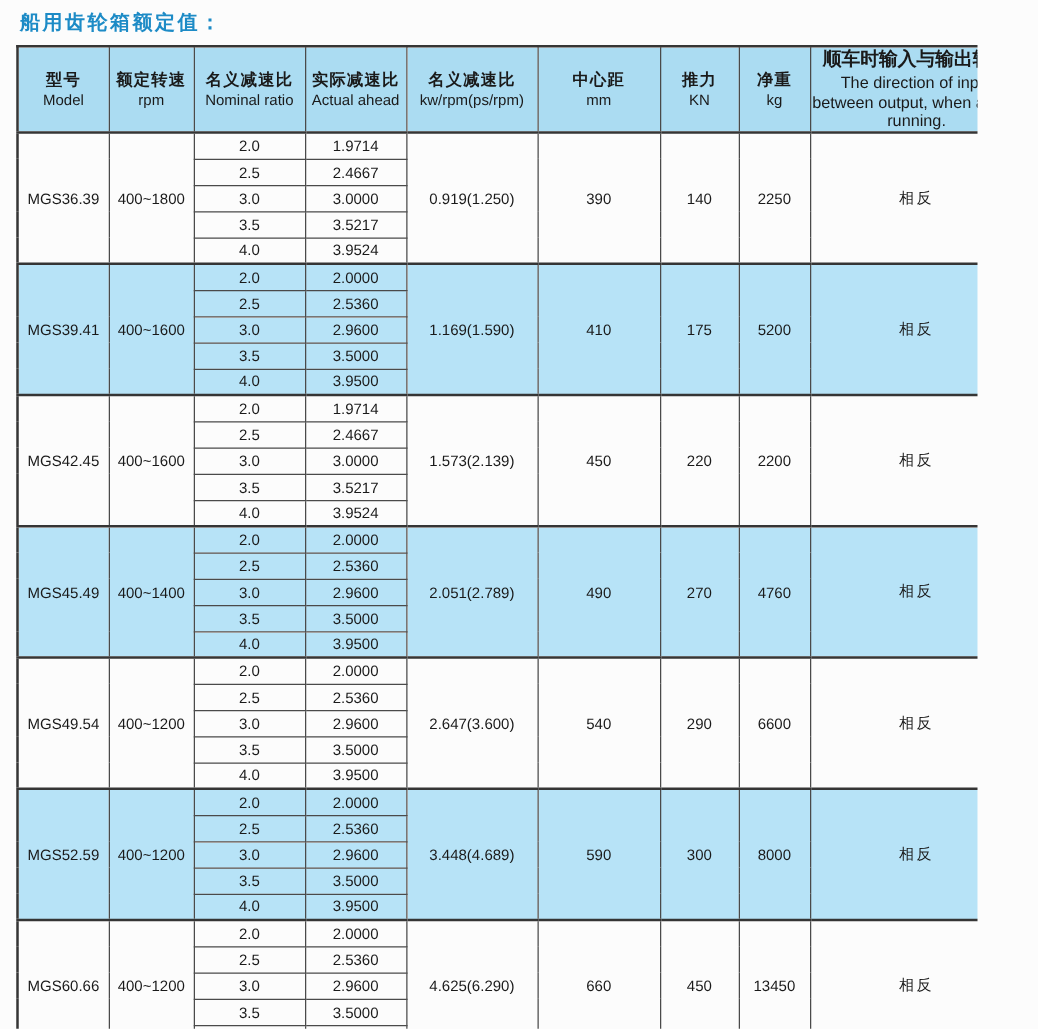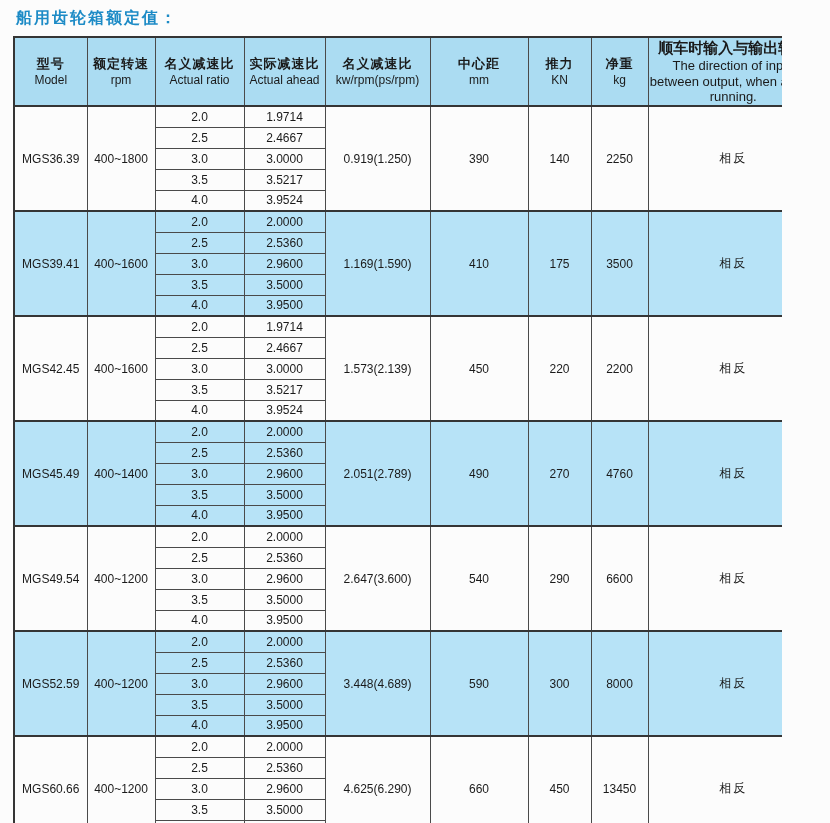--- a/index.html
+++ b/index.html
@@ -66,21 +66,21 @@
         <th>
           <div class="zh">型号</div>
           <div class="en">Model</div>
         </th>
         <th>
           <div class="zh">额定转速</div>
           <div class="en">rpm</div>
         </th>
         <th>
           <div class="zh">名义减速比</div>
-          <div class="en">Actual ratio</div>
+          <div class="en">Nominal ratio</div>
         </th>
         <th>
           <div class="zh">实际减速比</div>
           <div class="en">Actual ahead</div>
         </th>
         <th>
           <div class="zh">名义减速比</div>
           <div class="en">kw/rpm(ps/rpm)</div>
         </th>
         <th>
@@ -130,21 +130,21 @@
           <td>3.9524</td>
         </tr>
         <tr class="hl group-start">
           <td rowspan="5">MGS39.41</td>
           <td rowspan="5">400~1600</td>
           <td>2.0</td>
           <td>2.0000</td>
           <td rowspan="5">1.169(1.590)</td>
           <td rowspan="5">410</td>
           <td rowspan="5">175</td>
-          <td rowspan="5">3500</td>
+          <td rowspan="5">5200</td>
           <td rowspan="5" class="dir">相反</td>
         </tr>
         <tr class="hl">
           <td>2.5</td>
           <td>2.5360</td>
         </tr>
         <tr class="hl">
           <td>3.0</td>
           <td>2.9600</td>
         </tr>

